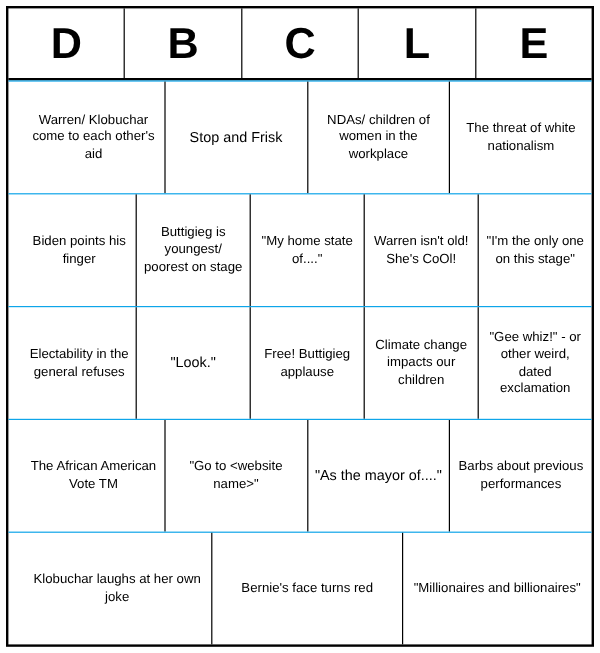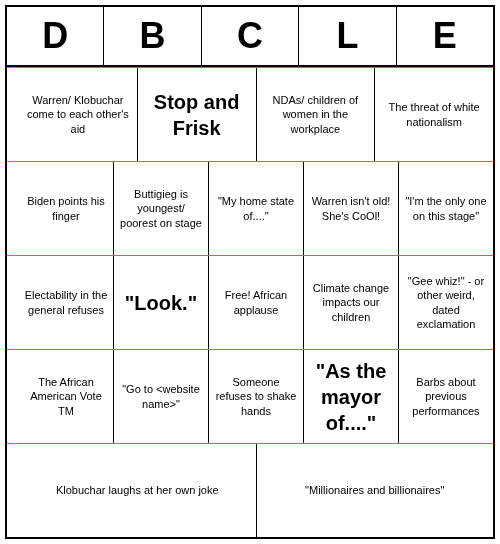--- a/index.html
+++ b/index.html
@@ -52,22 +52,22 @@
       display: flex;
       align-items: center;
       justify-content: center;
       text-align: center;
       font-size: 11px;
       padding: 3px 4px;
       line-height: 1.3;
     }
     .cell:last-child { border-right: none; }
     .cell.large-text {
-      font-size: 20px;
-      font-weight: bold;
+      font-size: 12px;
+      font-weight: normal;
     }
     .cell.medium-text {
       font-size: 13px;
       font-weight: bold;
     }
   </style>
 </head>
 <body>
 
 <div class="bingo-card">
@@ -88,29 +88,29 @@
       <div class="grid-row">
         <div class="cell">Biden points his finger</div>
         <div class="cell">Buttigieg is youngest/ poorest on stage</div>
         <div class="cell">"My home state of...."</div>
         <div class="cell">Warren isn't old! She's CoOl!</div>
         <div class="cell">"I'm the only one on this stage"</div>
       </div>
       <div class="grid-row">
         <div class="cell">Electability in the general refuses</div>
         <div class="cell large-text">"Look."</div>
-        <div class="cell">Free! African applause</div>
+        <div class="cell">Free! Buttigieg applause</div>
         <div class="cell">Climate change impacts our children</div>
         <div class="cell">"Gee whiz!" - or other weird, dated exclamation</div>
       </div>
       <div class="grid-row">
         <div class="cell">The African American Vote TM</div>
         <div class="cell">"Go to &lt;website name&gt;"</div>
-        <div class="cell">Someone refuses to shake hands</div>
         <div class="cell large-text">"As the mayor of...."</div>
         <div class="cell">Barbs about previous performances</div>
       </div>
       <div class="grid-row">
         <div class="cell">Klobuchar laughs at her own joke</div>
+        <div class="cell">Bernie's face turns red</div>
         <div class="cell">"Millionaires and billionaires"</div>
       </div>
     </div>
 </div>
 
 </body></html>

